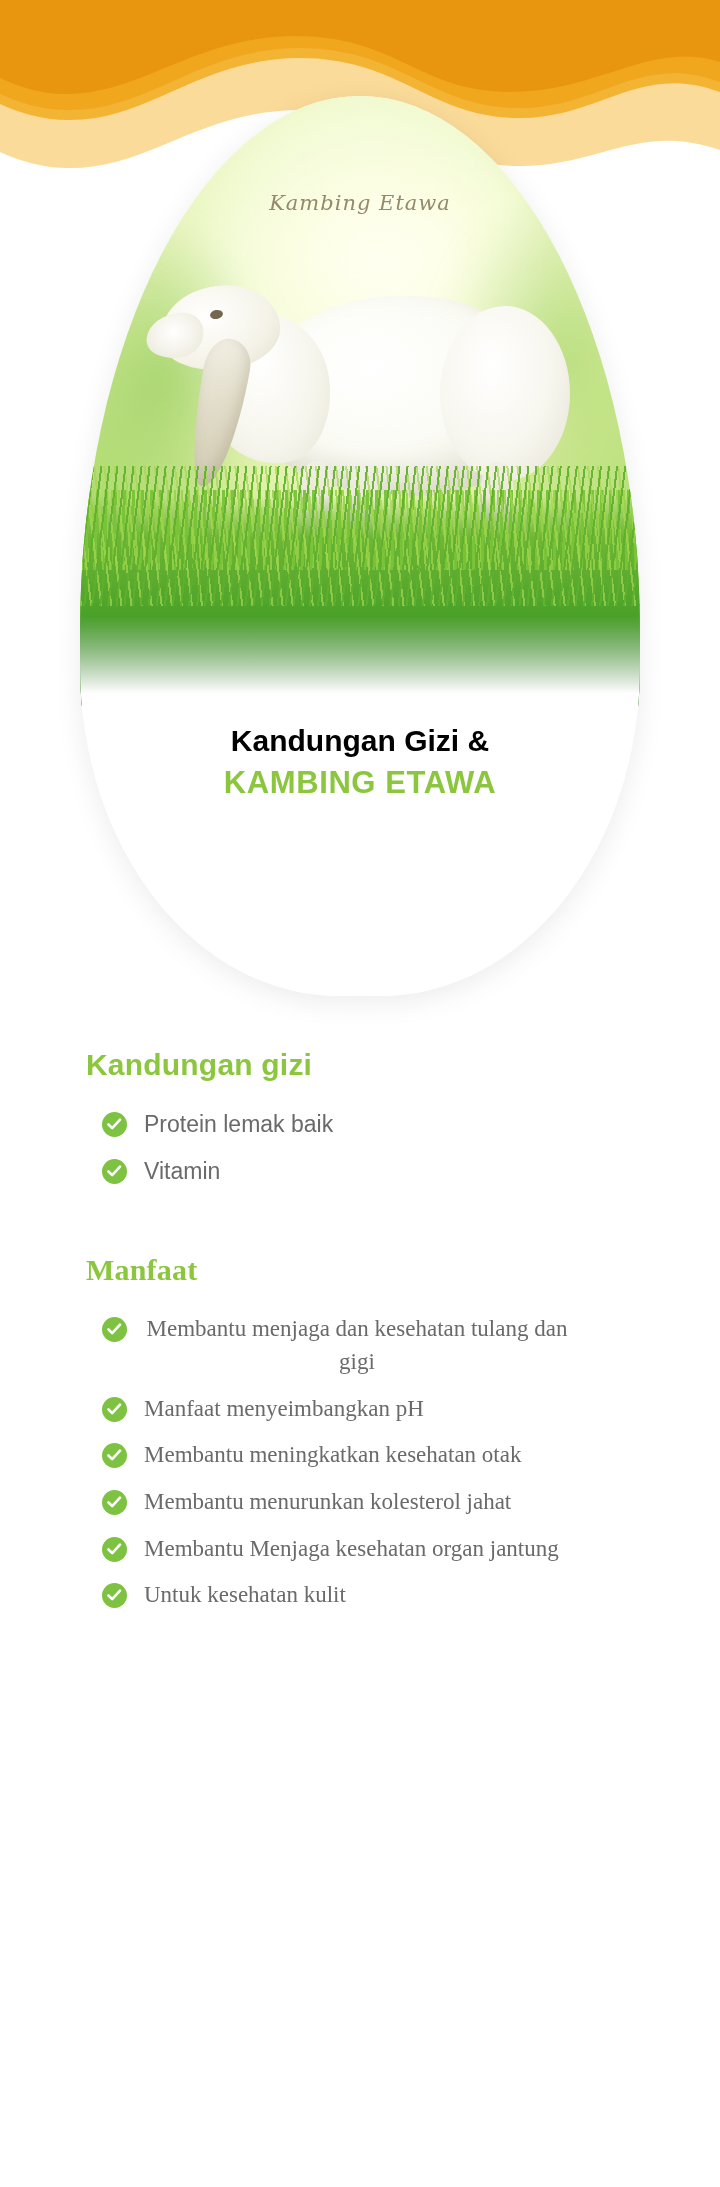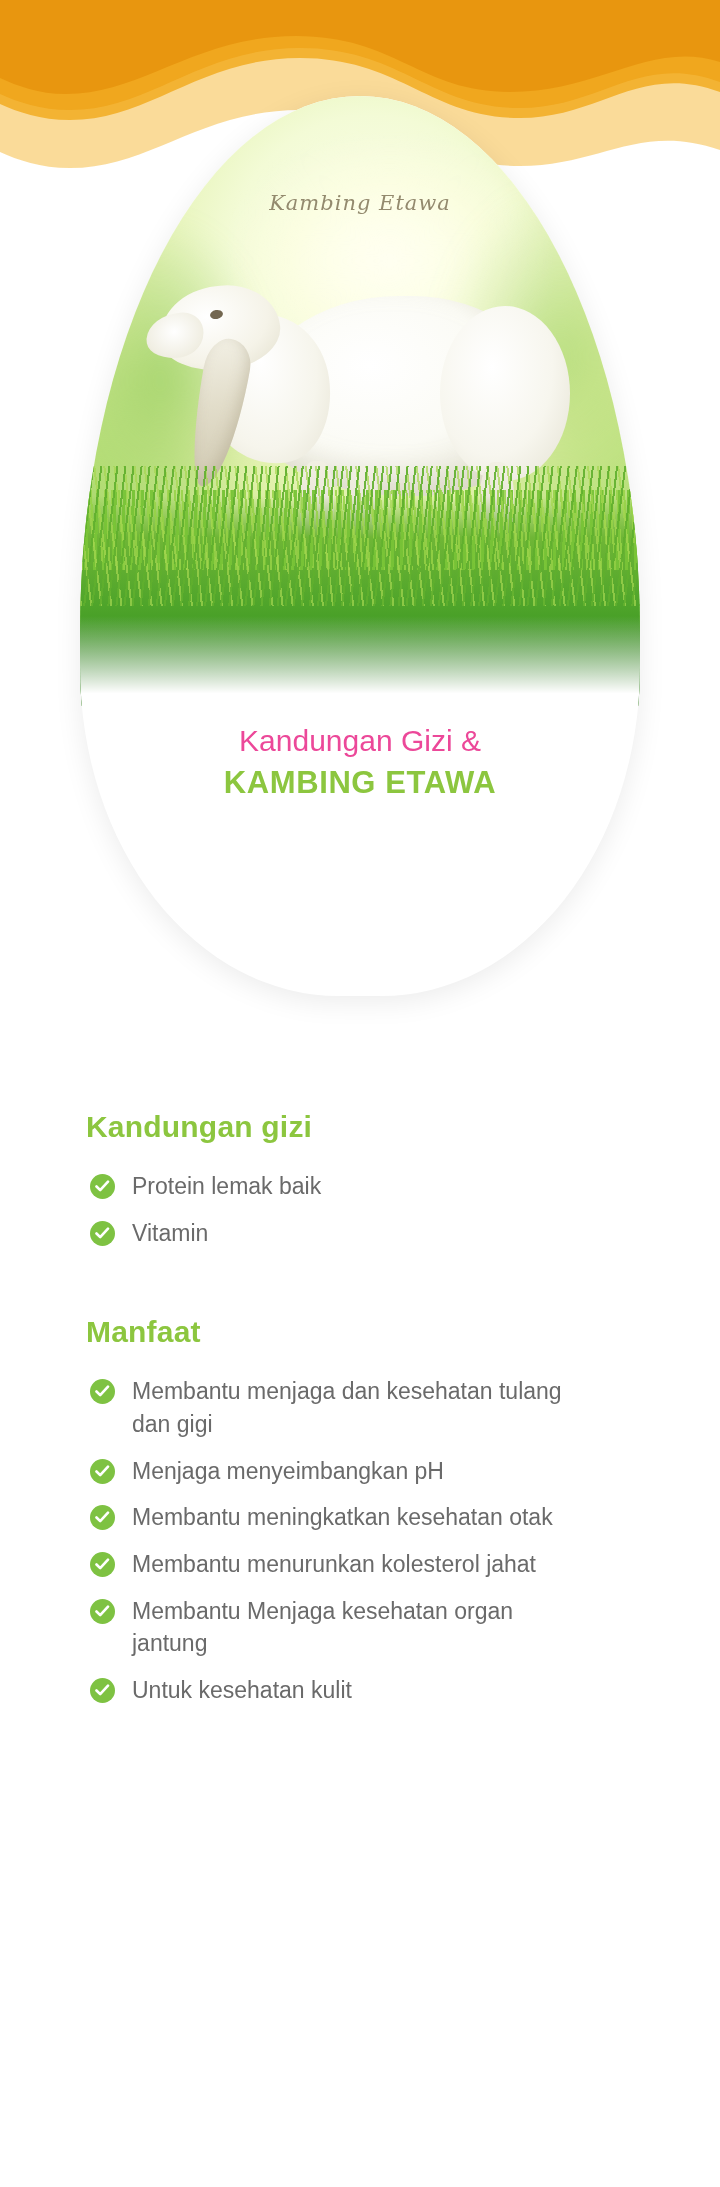--- a/index.html
+++ b/index.html
@@ -186,53 +186,54 @@
     position: absolute;
     top: 625px;
     left: 0; right: 0;
     text-align: center;
     line-height: 1.32;
   }
   .hero-title .l1,
   .hero-title .l2 {
     display: block;
     font-size: 30px;
-    color: #ec4899;
-    font-weight: 400;
+    color: #000000;
+    font-weight: 700;
   }
   .hero-title .l3 {
     display: block;
     margin-top: 2px;
     font-size: 31px;
     font-weight: bold;
     color: #8cc63f;
     letter-spacing: .6px;
   }
 
   
   .content {
     position: absolute;
-    top: 1110px;
+    top: 1048px;
     left: 0;
     width: 672px;
   }
   .section { padding: 0 86px; }
   .section-title {
     font-size: 30px;
     font-weight: bold;
     color: #8cc63f;
     margin: 0 0 26px 0;
     letter-spacing: .2px;
   }
-  .section.manfaat { margin-top: 66px; }
+  .section.manfaat { margin-top: 66px; font-family: Liberation Serif, serif; }
 
   ul.bullets {
     list-style: none;
-    margin: 4px;
+    margin: 16px;
     padding: 0;
+    text-align: center;
   }
   ul.bullets li {
     display: flex;
     align-items: flex-start;
     margin-bottom: 14px;
   }
   .check {
     flex: 0 0 auto;
     width: 25px; height: 25px;
     border-radius: 50%;
@@ -331,21 +332,21 @@
             </svg>
         </span>
         <span class="bullet-text">Membantu menjaga dan kesehatan tulang dan gigi</span>
       </li>
       <li>
         <span class="check">
           <svg width="15" height="13" viewBox="0 0 15 13">
               <path d="M1.5,6.5 L5.2,10.2 L13,1.6" fill="none" stroke="#ffffff" stroke-width="2.6" stroke-linecap="round" stroke-linejoin="round"></path>
             </svg>
         </span>
-        <span class="bullet-text">Menjaga menyeimbangkan pH</span>
+        <span class="bullet-text">Manfaat menyeimbangkan pH</span>
       </li>
       <li>
         <span class="check">
           <svg width="15" height="13" viewBox="0 0 15 13">
               <path d="M1.5,6.5 L5.2,10.2 L13,1.6" fill="none" stroke="#ffffff" stroke-width="2.6" stroke-linecap="round" stroke-linejoin="round"></path>
             </svg>
         </span>
         <span class="bullet-text">Membantu meningkatkan kesehatan otak</span>
       </li>
       <li>

